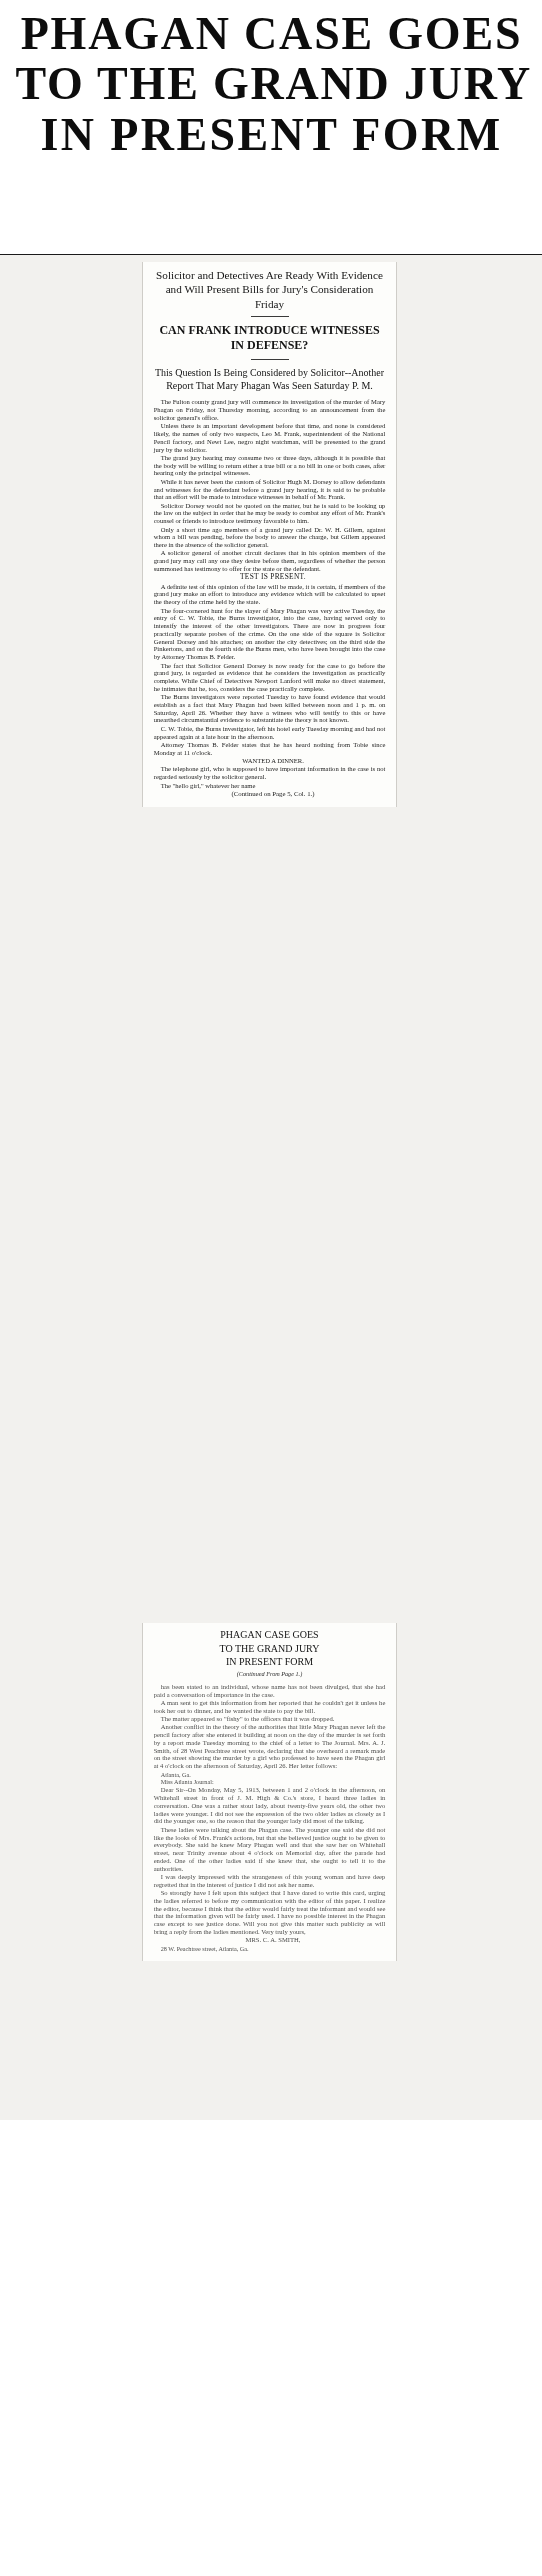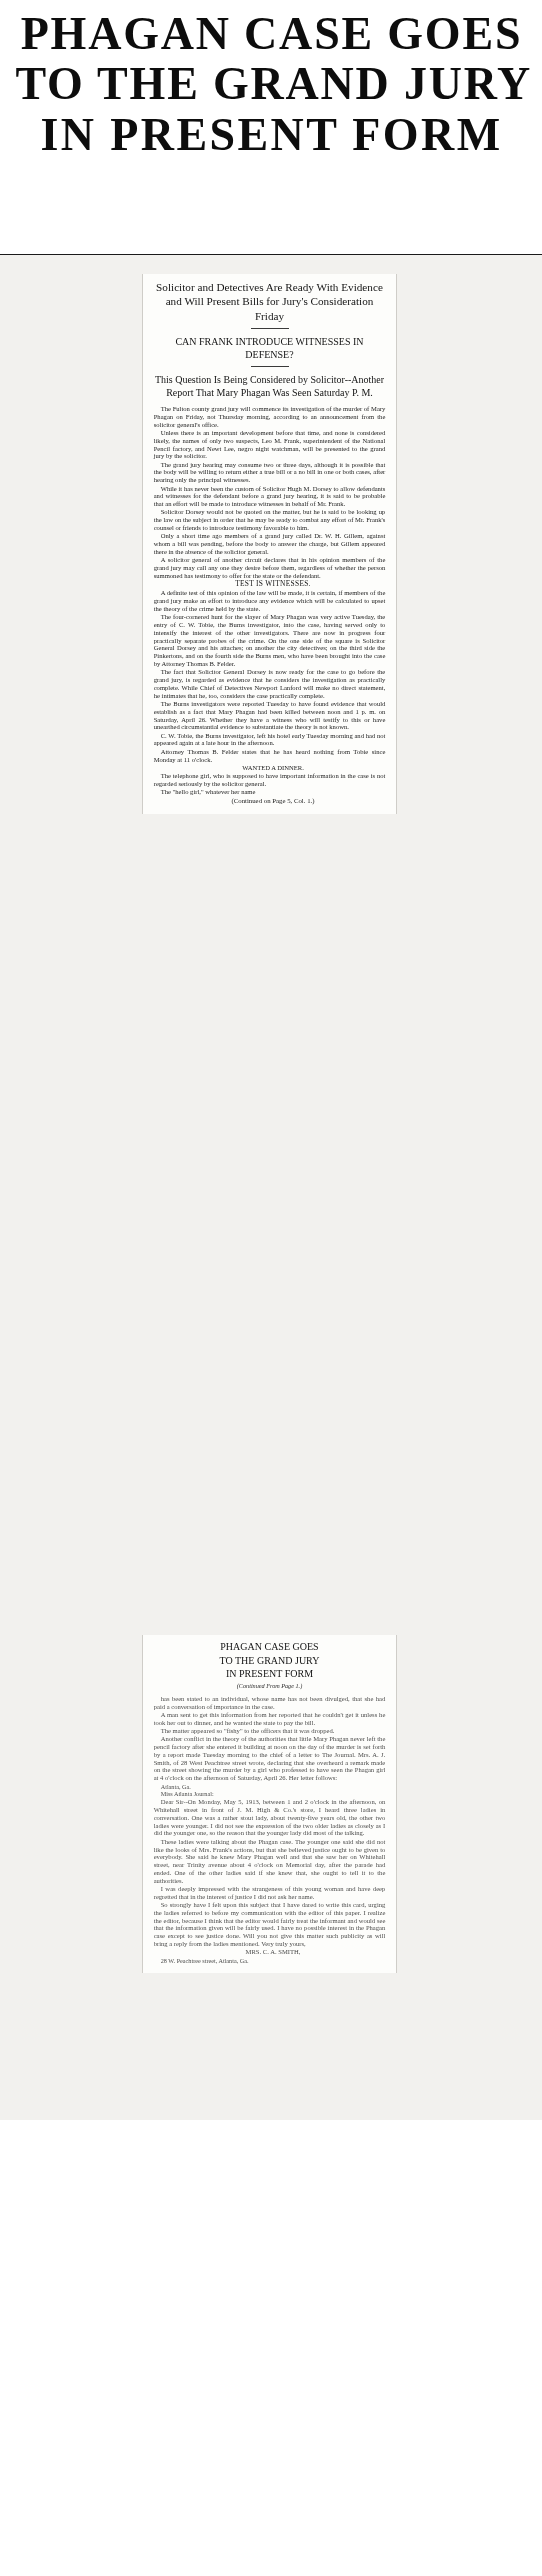--- a/index.html
+++ b/index.html
@@ -50,39 +50,39 @@
   
   .article-col {
     position: absolute;
     left: 142px;
     width: 255px;
     background: #fdfdfb;
     border-left: 0.6px solid #cfcdc8;
     border-right: 0.6px solid #cfcdc8;
     box-sizing: border-box;
     padding: 6px 10.7px 8.3px 10.7px;
-    margin-top: 12px;
   }
   .col-one { top: 262px; }
   .col-two { top: 1623px; }
 
   .deck {
     text-align: center;
     font-family: "Liberation Serif", serif;
     color: #141414;
   }
   .deck .d1 {
     font-size: 11.2px;
     line-height: 1.28;
     font-weight: normal;
   }
   .deck .d2 {
-    font-size: 10px;
+    font-size: 12px;
     line-height: 1.3;
     margin-top: 6px;
+    font-weight: bold;
   }
   .deck .d3 {
     font-size: 10px;
     line-height: 1.32;
     margin-top: 6px;
   }
   .rule {
     width: 38px;
     height: 0.6px;
     background: #3a3a3a;
@@ -171,21 +171,21 @@
     </div>
 
     <div class="body-text">
       <p>The Fulton county grand jury will commence its investigation of the murder of Mary Phagan on Friday, not Thursday morning, according to an announcement from the solicitor general's office.</p>
       <p>Unless there is an important development before that time, and none is considered likely, the names of only two suspects, Leo M. Frank, superintendent of the National Pencil factory, and Newt Lee, negro night watchman, will be presented to the grand jury by the solicitor.</p>
       <p>The grand jury hearing may consume two or three days, although it is possible that the body will be willing to return either a true bill or a no bill in one or both cases, after hearing only the principal witnesses.</p>
       <p>While it has never been the custom of Solicitor Hugh M. Dorsey to allow defendants and witnesses for the defendant before a grand jury hearing, it is said to be probable that an effort will be made to introduce witnesses in behalf of Mr. Frank.</p>
       <p>Solicitor Dorsey would not be quoted on the matter, but he is said to be looking up the law on the subject in order that he may be ready to combat any effort of Mr. Frank's counsel or friends to introduce testimony favorable to him.</p>
       <p>Only a short time ago members of a grand jury called Dr. W. H. Gillem, against whom a bill was pending, before the body to answer the charge, but Gillem appeared there in the absence of the solicitor general.</p>
       <p>A solicitor general of another circuit declares that in his opinion members of the grand jury may call any one they desire before them, regardless of whether the person summoned has testimony to offer for the state or the defendant.</p>
-      <p class="subhead">TEST IS WITNESSES.</p>
+      <p class="subhead">TEST IS PRESENT.</p>
       <p>A definite test of this opinion of the law will be made, it is certain, if members of the grand jury make an effort to introduce any evidence which will be calculated to upset the theory of the crime held by the state.</p>
       <p>The four-cornered hunt for the slayer of Mary Phagan was very active Tuesday, the entry of C. W. Tobie, the Burns investigator, into the case, having served only to intensify the interest of the other investigators. There are now in progress four practically separate probes of the crime. On the one side of the square is Solicitor General Dorsey and his attaches; on another the city detectives; on the third side the Pinkertons, and on the fourth side the Burns men, who have been brought into the case by Attorney Thomas B. Felder.</p>
       <p>The fact that Solicitor General Dorsey is now ready for the case to go before the grand jury, is regarded as evidence that he considers the investigation as practically complete. While Chief of Detectives Newport Lanford will make no direct statement, he intimates that he, too, considers the case practically complete.</p>
       <p>The Burns investigators were reported Tuesday to have found evidence that would establish as a fact that Mary Phagan had been killed between noon and 1 p. m. on Saturday, April 26. Whether they have a witness who will testify to this or have unearthed circumstantial evidence to substantiate the theory is not known.</p>
       <p>C. W. Tobie, the Burns investigator, left his hotel early Tuesday morning and had not appeared again at a late hour in the afternoon.</p>
       <p>Attorney Thomas B. Felder states that he has heard nothing from Tobie since Monday at 11 o'clock.</p>
       <p class="centerline">WANTED A DINNER.</p>
       <p>The telephone girl, who is supposed to have important information in the case is not regarded seriously by the solicitor general.</p>
       <p>The "hello girl," whatever her name</p>
       <p class="continued">(Continued on Page 5, Col. 1.)</p>

